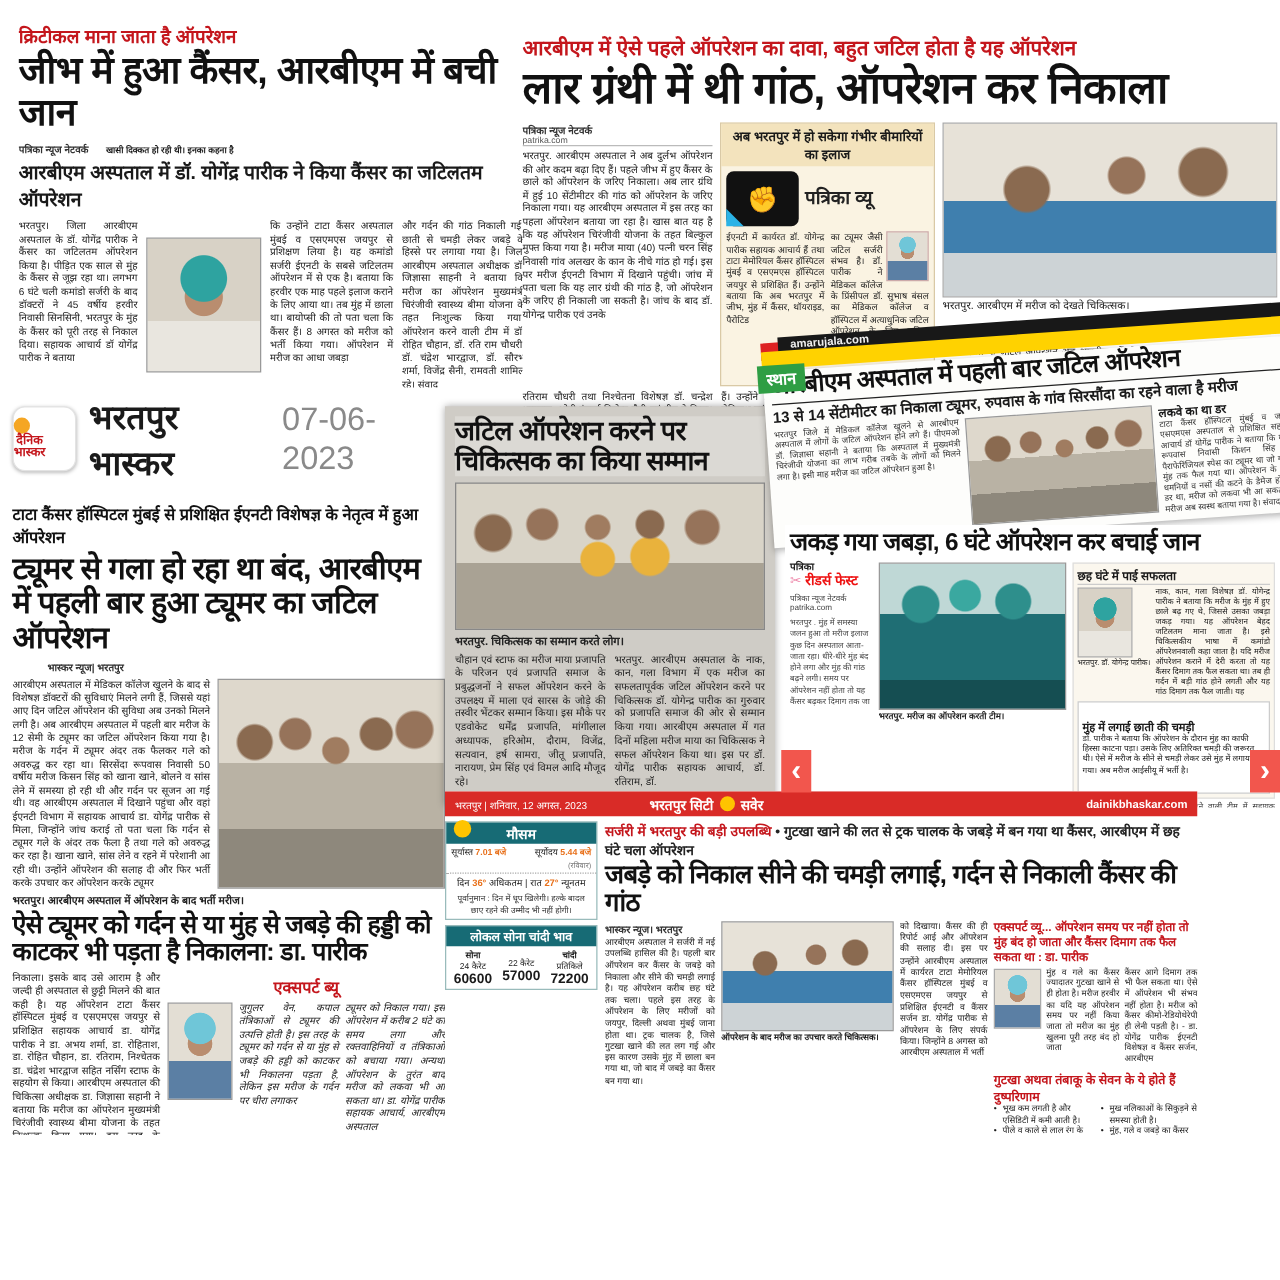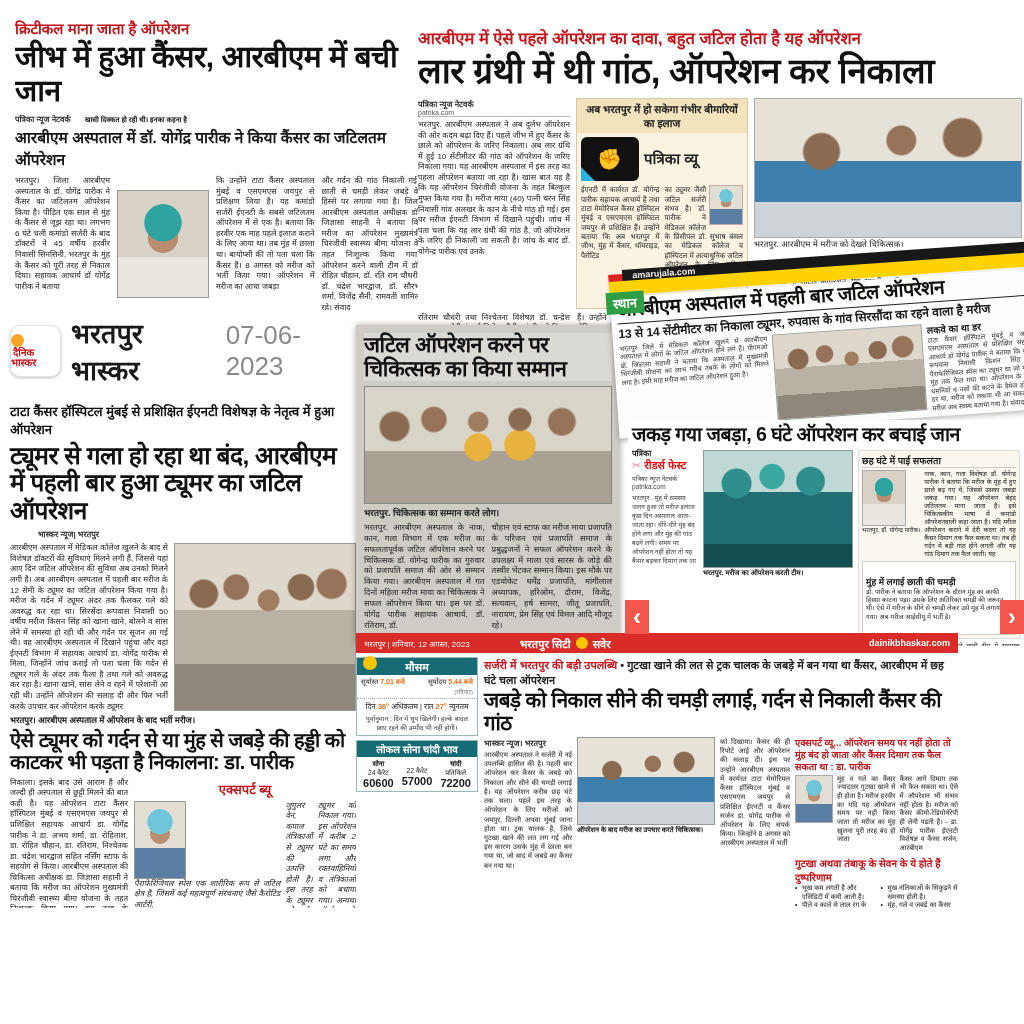--- a/index.html
+++ b/index.html
@@ -305,36 +305,35 @@
     </div>
     <div class="cap caption"><b>भरतपुर। आरबीएम अस्पताल में ऑपरेशन के बाद भर्ती मरीज।</b></div>
     <div class="headline2 headline">ऐसे ट्यूमर को गर्दन से या मुंह से जबड़े की हड्डी को काटकर भी पड़ता है निकालना: डा. पारीक</div>
     <div class="exrow">
       <div class="excolA body-txt">निकाला। इसके बाद उसे आराम है और जल्दी ही अस्पताल से छुट्टी मिलने की बात कही है। यह ऑपरेशन टाटा कैंसर हॉस्पिटल मुंबई व एसएमएस जयपुर से प्रशिक्षित सहायक आचार्य डा. योगेंद्र पारीक ने डा. अभय शर्मा, डा. रोहिताश, डा. रोहित चौहान, डा. रतिराम, निश्चेतक डा. चंद्रेश भारद्वाज सहित नर्सिंग स्टाफ के सहयोग से किया। आरबीएम अस्पताल की चिकित्सा अधीक्षक डा. जिज्ञासा सहानी ने बताया कि मरीज का ऑपरेशन मुख्यमंत्री चिरंजीवी स्वास्थ्य बीमा योजना के तहत निःशुल्क किया गया। इस तरह के ऑपरेशन तथा हैड-नेक कैंसर ऑपरेशन के लिए पहले जयपुर जाना पड़ता था, परंतु अब आरबीएम अस्पताल में चिरंजीवी योजना से निःशुल्क हो रहे हैं। जिससे मरीज के समय व धन की बचत हो रही है तथा अनावश्यक जयपुर जाने-आने से मरीज का समय बच रहा है।</div>
       <div class="exwrap">
         <div class="exhead"><b>एक्सपर्ट ब्यू</b></div>
         <div class="excols">
           <div>
             <div class="ph ph-doc2 exphoto"></div>
-            <div class="body-txt it">पैराफेरिंजियल स्पेस एक शारीरिक रूप से जटिल क्षेत्र है, जिसमें कई महत्वपूर्ण संरचनाएं जैसे कैरोटिड आर्टरी,</div>
           </div>
           <div class="body-txt it" style="flex:1;">जुगुलर वेन, कपाल तंत्रिकाओं से ट्यूमर की उत्पत्ति होती है। इस तरह के ट्यूमर को गर्दन से या मुंह से जबड़े की हड्डी को काटकर भी निकालना पड़ता है, लेकिन इस मरीज के गर्दन पर चीरा लगाकर</div>
           <div class="body-txt it" style="flex:1;">ट्यूमर को निकाल गया। इस ऑपरेशन में करीब 2 घंटे का समय लगा और रक्तवाहिनियों व तंत्रिकाओं को बचाया गया। अन्यथा ऑपरेशन के तुरंत बाद मरीज को लकवा भी आ सकता था। डा. योगेंद्र पारीक सहायक आचार्य, आरबीएम अस्पताल</div>
         </div>
       </div>
     </div>
   </div>
 
   <div class="clip c4">
     <div class="headline">जटिल ऑपरेशन करने पर चिकित्सक का किया सम्मान</div>
     <div class="ph ph-honor hphoto"></div>
     <div class="caption"><b>भरतपुर. चिकित्सक का सम्मान करते लोग।</b></div>
     <div class="cols">
+      <div class="body-txt">चौहान एवं स्टाफ का मरीज माया प्रजापति के परिजन एवं प्रजापति समाज के प्रबुद्धजनों ने सफल ऑपरेशन करने के उपलक्ष्य में माला एवं सारस के जोड़े की तस्वीर भेंटकर सम्मान किया। इस मौके पर एडवोकेट धर्मेंद्र प्रजापति, मांगीलाल अध्यापक, हरिओम, दौराम, विजेंद्र, सत्यवान, हर्ष सामरा, जीतू प्रजापति, नारायण, प्रेम सिंह एवं विमल आदि मौजूद रहे।</div>
       <div class="body-txt">भरतपुर. आरबीएम अस्पताल के नाक, कान, गला विभाग में एक मरीज का सफलतापूर्वक जटिल ऑपरेशन करने पर चिकित्सक डॉ. योगेन्द्र पारीक का गुरुवार को प्रजापति समाज की ओर से सम्मान किया गया। आरबीएम अस्पताल में गत दिनों महिला मरीज माया का चिकित्सक ने सफल ऑपरेशन किया था। इस पर डॉ. योगेंद्र पारीक सहायक आचार्य, डॉ. रतिराम, डॉ.</div>
-      <div class="body-txt">चौहान एवं स्टाफ का मरीज माया प्रजापति के परिजन एवं प्रजापति समाज के प्रबुद्धजनों ने सफल ऑपरेशन करने के उपलक्ष्य में माला एवं सारस के जोड़े की तस्वीर भेंटकर सम्मान किया। इस मौके पर एडवोकेट धर्मेंद्र प्रजापति, मांगीलाल अध्यापक, हरिओम, दौराम, विजेंद्र, सत्यवान, हर्ष सामरा, जीतू प्रजापति, नारायण, प्रेम सिंह एवं विमल आदि मौजूद रहे।</div>
     </div>
   </div>
 
   <div class="clip c5">
     <div class="ribbon">
       <div class="rb-red"></div>
       <div class="rb-black"></div>
       <div class="rb-yellow"></div>
       <div class="rb-site">amarujala.com</div>
     </div>

